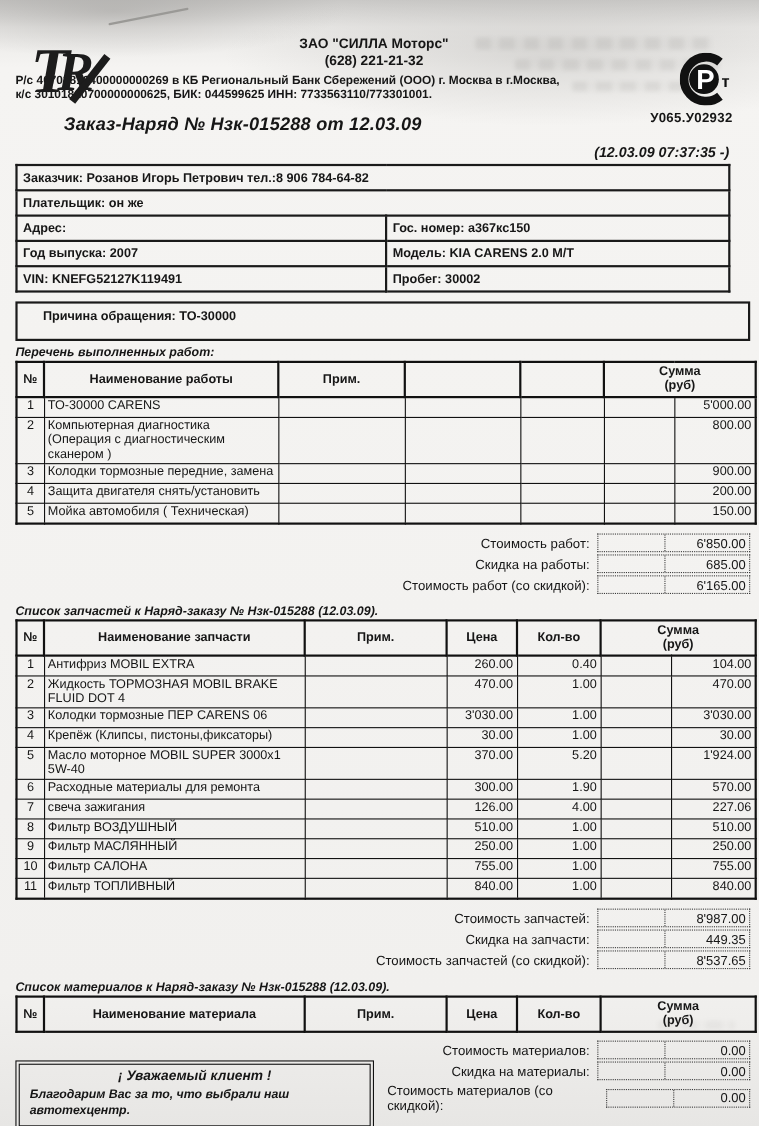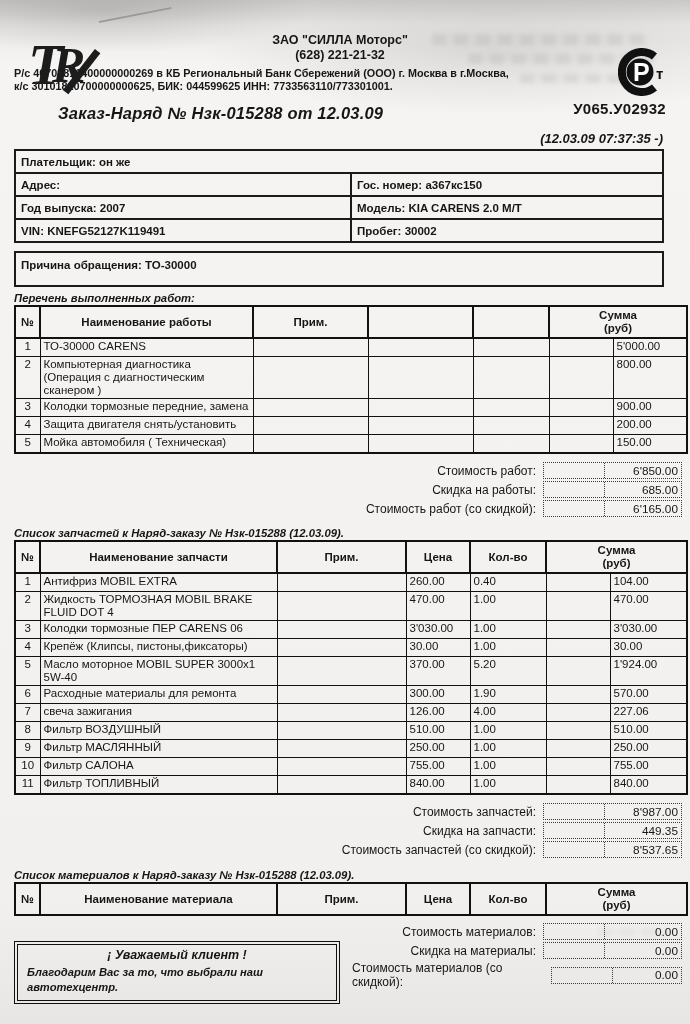--- a/index.html
+++ b/index.html
@@ -16,37 +16,37 @@
   .smudge{position:absolute;background:repeating-linear-gradient(90deg,rgba(110,108,105,.55) 0 14px,rgba(110,108,105,.15) 14px 22px);filter:blur(2px);opacity:.22;border-radius:3px;}
   .sm1{left:432px;top:34px;width:216px;height:11px;}
   .sm2{left:468px;top:54px;width:186px;height:10px;}
   .sm3{left:520px;top:74px;width:128px;height:9px;}
   .sm4{left:598px;top:928px;width:70px;height:8px;opacity:.12;}
   
   .hdr-center{margin:33px 120px 0 110px;text-align:center;font-weight:bold;font-size:12.5px;line-height:14.5px;}
   .bank{margin:5px 0 0 14px;font-weight:bold;font-size:10.8px;line-height:12.5px;}
   .logo{position:absolute;left:28px;top:34px;}
   .cert{position:absolute;right:22px;top:48px;text-align:center;}
-  .cert-code{position:absolute;right:24px;top:100px;font-size:15px;font-weight:bold;letter-spacing:.3px;}
+  .cert-code{position:absolute;right:24px;top:100px;font-size:12px;font-weight:bold;letter-spacing:.3px;}
   .title{margin:12px 0 0 58px;font-size:16.5px;font-weight:bold;font-style:italic;letter-spacing:.2px;}
   .dt{margin:8px 27px 0 0;text-align:right;font-size:13px;font-weight:bold;font-style:italic;}
   
   table{border-collapse:collapse;table-layout:fixed;}
   .info{width:648px;margin:3px 0 0 14px;}
   .info td{border:2px solid #1a1a1a;font-size:11.5px;font-weight:bold;height:17px;padding:2px 5px;vertical-align:middle;}
   
-  .reason{width:636px;margin:8px 15px 0 14px;border:2px solid #1a1a1a;height:24px;padding:6px 5px 2px 5px;font-size:11.5px;font-weight:bold;}
+  .reason{width:636px;margin:8px 15px 0 14px;border:2px solid #1a1a1a;height:24px;padding:6px 5px 2px 23px;font-size:11.5px;font-weight:bold;}
   
   .slabel{margin:5px 0 1px 14px;font-size:11.3px;font-weight:bold;font-style:italic;}
   
   .dtable{width:672px;margin-left:14px;border:2px solid #111;}
   .dtable th{border:2px solid #111;font-size:11.5px;font-weight:bold;text-align:center;padding:2px;height:26px;vertical-align:middle;white-space:pre-line;line-height:13px;}
   .dtable td{border:1px solid #111;font-size:11.5px;line-height:13px;height:15px;padding:1px 3px;vertical-align:top;}
   .c-num{text-align:center;}
-  .c-r{}
+  .c-r{text-align:right;}
   
   .totals{margin:8px 8px 0 0;}
   .trow{display:flex;justify-content:flex-end;align-items:center;margin-bottom:2px;}
   .tlabel{font-size:12px;margin-right:7px;}
   .tbox{display:flex;width:137px;height:15px;border:1px dotted #3a3a3a;align-items:center;}
   .tbox-l{width:60px;height:100%;border-right:1px dotted #3a3a3a;}
   .tbox-r{flex:1;text-align:right;font-size:11.8px;padding-right:3px;}
   
   .bottom{display:flex;margin-top:7px;}
   .bleft{width:352px;flex:none;}
@@ -97,20 +97,23 @@
 
   <div class="title">Заказ-Наряд № Нзк-015288 от 12.03.09</div>
   <div class="dt">(12.03.09 07:37:35 -)</div>
 
   <table class="info">
     <colgroup>
         <col style="width:336px">
         <col style="width:312px">
       </colgroup>
     <tbody>
+        <tr>
+          <td colspan="2">Заказчик: Розанов Игорь Петрович тел.:8 906 784-64-82</td>
+        </tr>
     <tr>
           <td colspan="2">Плательщик: он же</td>
         </tr>
     <tr>
       <td>Адрес:</td>
       <td>Гос. номер: а367кс150</td>
     </tr>
     <tr>
       <td>Год выпуска: 2007</td>
       <td>Модель: KIA CARENS 2.0 M/T</td>

